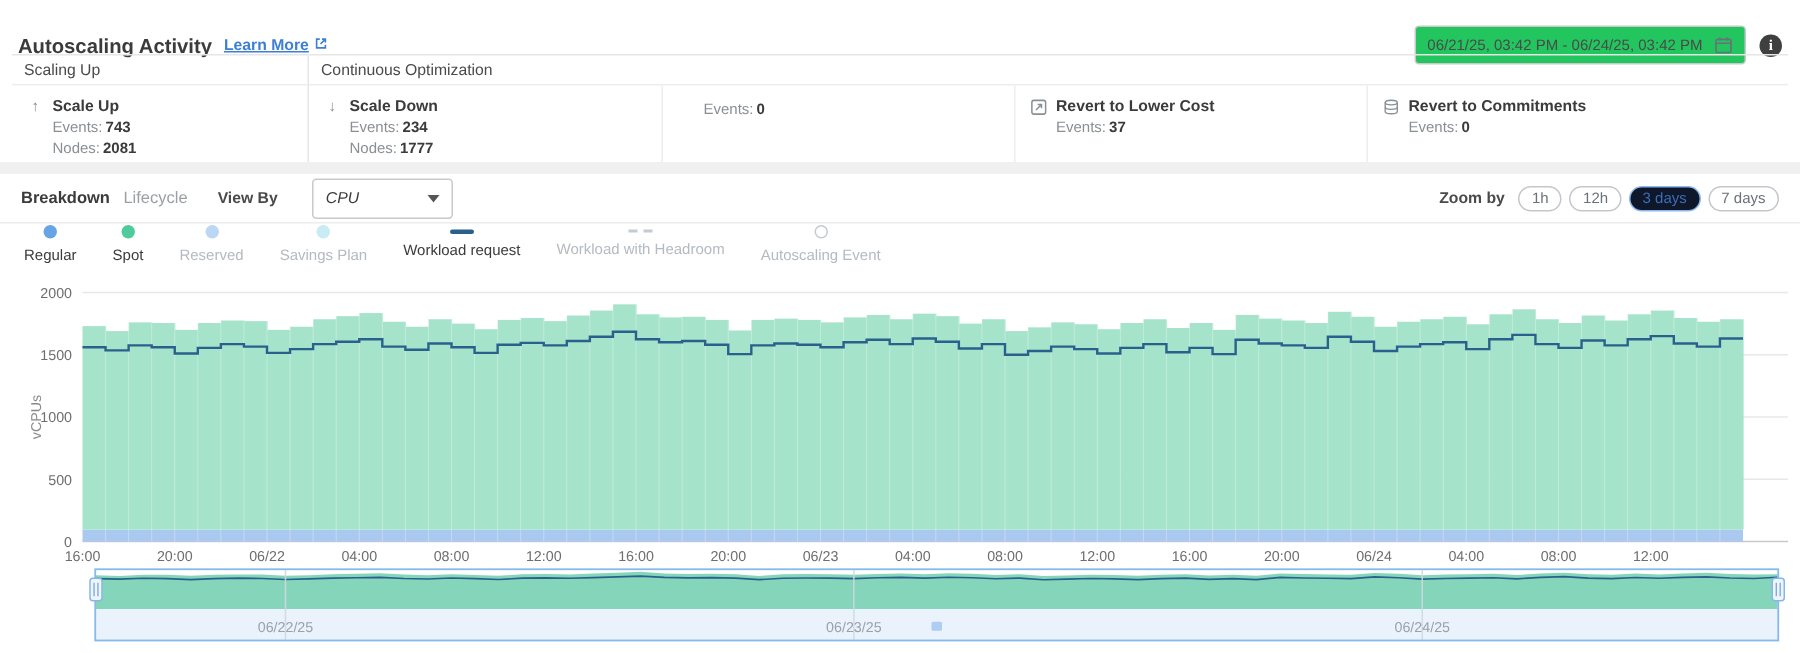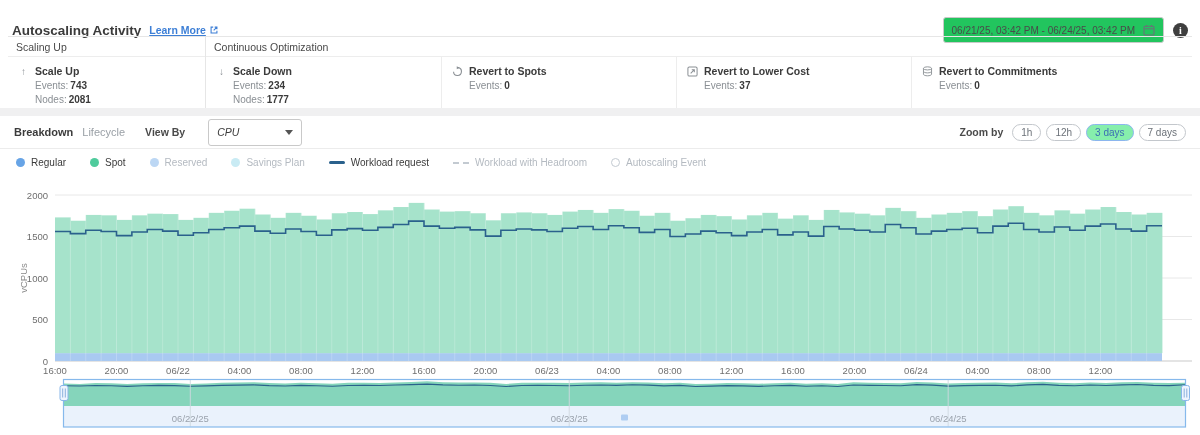--- a/index.html
+++ b/index.html
@@ -36,24 +36,24 @@
   .tab{font-size:11px;cursor:pointer;}
   .tab.active{font-weight:bold;color:#3b3b3b;}
   .tab.inactive{color:#9aa0a6;margin-left:9px;}
   .viewby-label{font-size:10.5px;font-weight:bold;color:#4a4a4a;margin-left:20px;margin-right:23px;}
   .select{width:76px;height:25px;border:1px solid #c9c9c9;border-radius:3px;display:flex;align-items:center;
     padding:0 8px;font-size:10.5px;color:#3b3b3b;justify-content:space-between;cursor:pointer;background:#fff;font-style:italic;}
   .caret{width:0;height:0;border-left:4px solid transparent;border-right:4px solid transparent;border-top:5px solid #555;}
   .zoomby-label{font-size:10.5px;font-weight:bold;color:#4a4a4a;margin-right:4px;}
   .pill{height:17px;border:1px solid #c3c7cc;border-radius:10px;background:#fff;color:#6b7178;font-size:10px;
     padding:0 8px;display:flex;align-items:center;margin-left:5px;cursor:pointer;font-family:"Liberation Sans",sans-serif;}
-  .pill.active{background:#86efac;border-color:#8cb6ee;color:#3c6eb4;}
+  .pill.active{background:#0f172a;border-color:#8cb6ee;color:#3c6eb4;}
   .ctrl-divider{border-top:1px solid #ececec;}
   .legend{height:27px;display:flex;align-items:center;padding:0 16px;gap:24px;}
-  .legend-item{display:flex;align-items:center;gap:6px;font-size:10px;color:#3b3b3b;cursor:pointer;}
+  .legend-item{display:flex;align-items:center;gap:6px;font-size:10px;color:#3b3b3b;cursor:pointer;flex-direction:column;}
   .legend-item.inactive{color:#b4bac1;}
   .m-circle{width:9px;height:9px;border-radius:50%;}
   .m-line{width:16px;height:3px;border-radius:2px;}
   .m-dashed{width:16px;height:0;border-top:2px dashed #c3cad1;}
   .m-ring{width:7px;height:7px;border-radius:50%;border:1.5px solid #c3cad1;background:#fff;}
   svg{position:absolute;left:0;}
   #main-chart{top:60px;}
   #navigator{top:262px;}
   text{font-family:"Liberation Sans",sans-serif;}
 </style>
@@ -103,29 +103,20 @@
       <div class="cells">
         <div class="cell">
           <div class="cell-title">
             <span class="cell-icon">↓</span>
             <span>Scale Down</span>
           </div>
           <div class="metric"><span>Events:</span><b>234</b></div>
           <div class="metric"><span>Nodes:</span><b>1777</b></div>
         </div>
         <div class="cell">
-          <div class="cell-title">
-            <span class="cell-icon">
-              <svg style="position:static" width="11" height="11" viewBox="0 0 12 12">
-                <path d="M6.5 1.8 A4.3 4.3 0 1 1 1.7 6.2" fill="none" stroke="#8a8f94" stroke-width="1.2"></path>
-                <path d="M5.2 0.2 L8.2 1.9 L5.2 3.6 Z" fill="#8a8f94"></path>
-              </svg>
-            </span>
-            <span>Revert to Spots</span>
-          </div>
           <div class="metric"><span>Events:</span><b>0</b></div>
         </div>
         <div class="cell">
           <div class="cell-title">
             <span class="cell-icon">
               <svg style="position:static" width="11" height="11" viewBox="0 0 12 12">
                 <rect x="1" y="1" width="10" height="10" rx="1.5" fill="none" stroke="#8a8f94" stroke-width="1.1"></rect>
                 <path d="M4 8 L7.8 4.2 M5.2 4 H8 V6.8" fill="none" stroke="#8a8f94" stroke-width="1.1"></path>
               </svg>
             </span>

